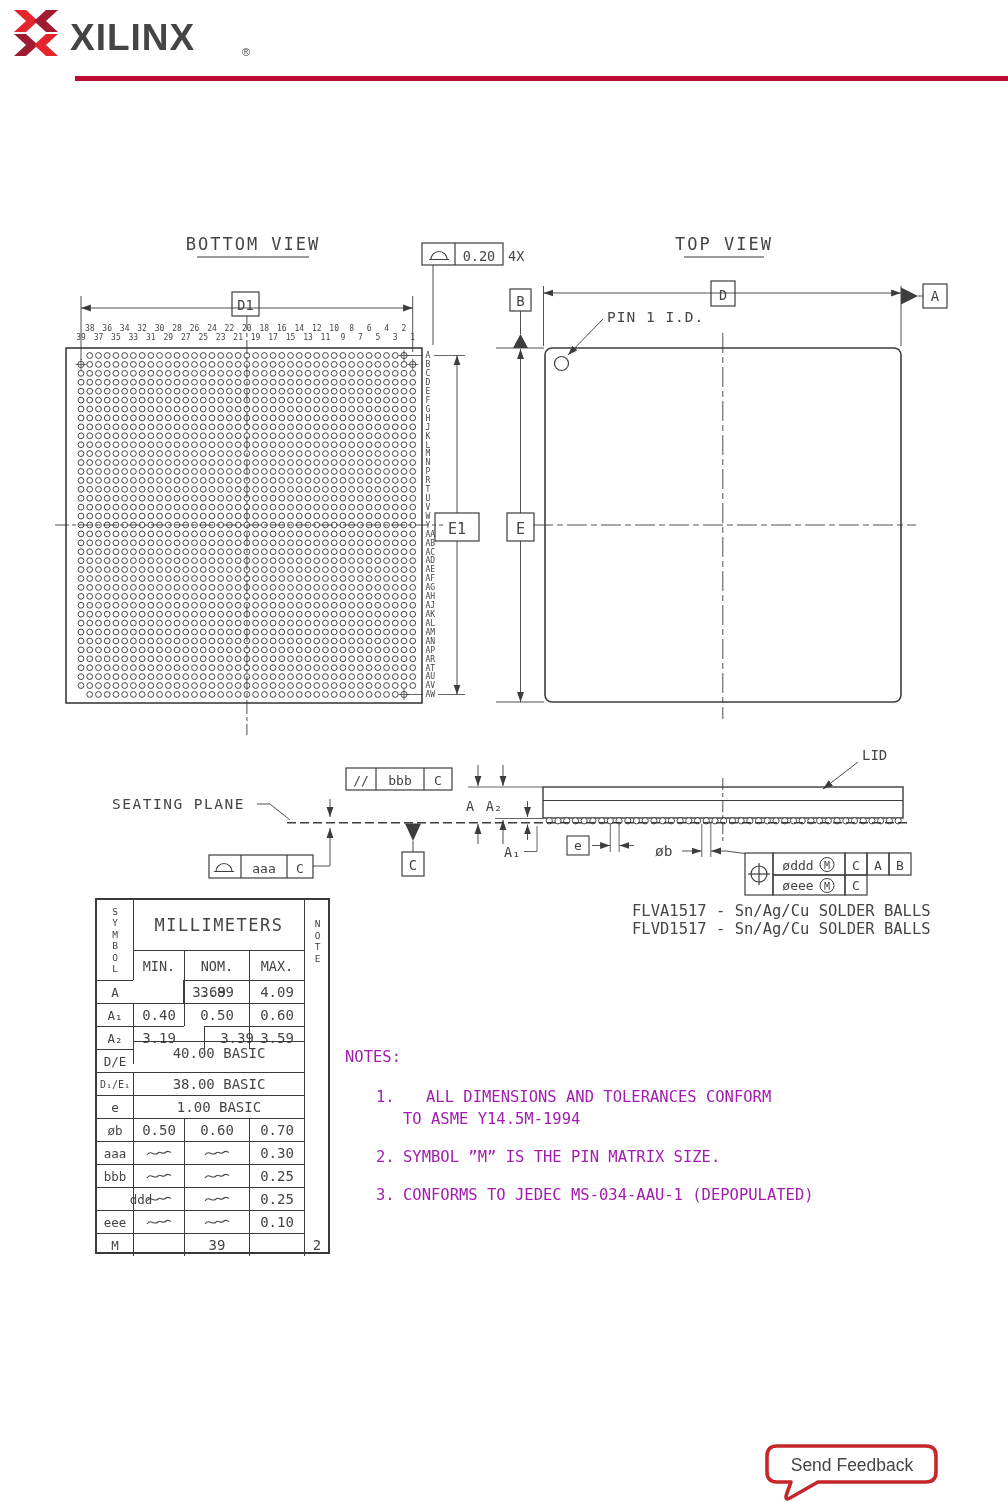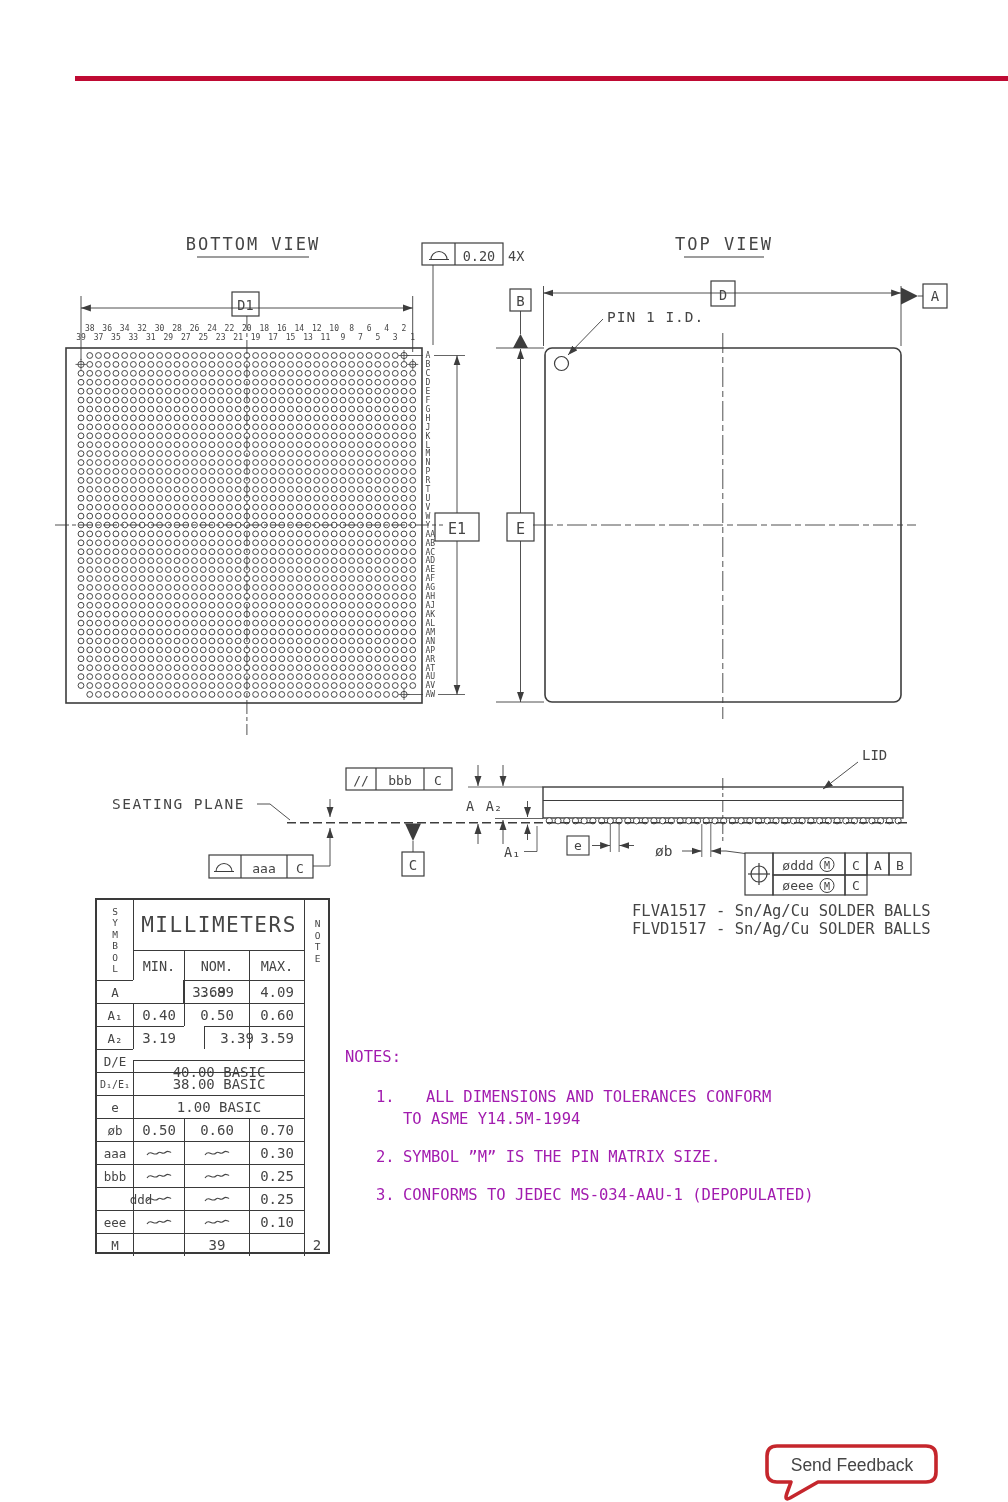--- a/index.html
+++ b/index.html
@@ -23,20 +23,32 @@
   
   #feedback-text{font-family:"Liberation Sans",sans-serif;font-size:17.5px;color:#333;}
   svg text{fill:#454545;font-family:"DejaVu Sans Mono",monospace;}
   svg .ln{stroke:#3d3d3d;fill:none;}
 </style>
 </head>
 <body>
 
 <div id="page">
 
+  <div class="abs" style="left:10px;top:6px;width:420px;height:60px">
+    <svg width="420" height="60">
+      <g transform="translate(2,3) scale(1.0)">
+        <polygon points="2,1 14,1 26,12 14,23 2,23 14,12" fill="#e4252c"></polygon>
+        <polygon points="2,25 14,25 26,36 14,47 2,47 14,36" fill="#9e1b30"></polygon>
+        <polygon points="46,1 34,1 22,12 34,23 46,23 34,12" fill="#9e1b30"></polygon>
+        <polygon points="46,25 34,25 22,36 34,47 46,47 34,36" fill="#e4252c"></polygon>
+      </g>
+      <text id="brand-text" x="60" y="44">XILINX</text>
+      <text id="reg-mark" x="232" y="50">®</text>
+    </svg>
+  </div>
   <div id="red-rule" class="abs" style="left:75px;top:76px;width:933px;"></div>
 
   <svg id="drw" class="abs" style="left:0;top:0" width="1008" height="1502" viewBox="0 0 1008 1502">
     <defs>
       <marker id="arr" viewBox="0 0 10 7" refX="10" refY="3.5" markerWidth="11" markerHeight="8" orient="auto-start-reverse">
           <path d="M0,0 L10,3.5 L0,7 Z" fill="#3d3d3d"></path>
         </marker>
     </defs>
 
     <text x="253" y="250" font-size="17" letter-spacing="2" text-anchor="middle">BOTTOM VIEW</text>
@@ -1843,42 +1855,42 @@
     </g>
   </svg>
 
   <div id="dimtable" class="abs" style="left:95px;top:898px;width:235px;height:356px">
       <div class="tcell noL noT vert" style="left: 0px; top: 0px; width: 36px; height: 80px; font-size: 9.5px;">S
 Y
 M
 B
 O
 L</div>
-      <div class="tcell noT" style="left: 36px; top: 0px; width: 171px; height: 50px; font-size: 21px; letter-spacing: 1.5px; text-align: right;">MILLIMETERS</div>
+      <div class="tcell noT" style="left: 36px; top: 0px; width: 171px; height: 50px; font-size: 17px; letter-spacing: 1.5px; text-align: right;">MILLIMETERS</div>
       <div class="tcell" style="left: 36px; top: 50px; width: 51px; height: 30px; font-size: 13.5px;">MIN.</div>
       <div class="tcell" style="left: 87px; top: 50px; width: 65px; height: 30px; font-size: 13.5px;">NOM.</div>
       <div class="tcell" style="left: 152px; top: 50px; width: 55px; height: 30px; font-size: 13.5px;">MAX.</div>
       <div class="tcell noT vert" style="left: 207px; top: 0px; width: 26px; height: 356px; font-size: 9.5px; align-items: flex-start; padding-top: 18px;">N
 O
 T
 E</div>
       <div class="tcell noL" style="left: 0px; top: 80px; width: 36px; height: 23px; font-size: 12.5px;">A</div>
       <div class="tcell" style="left: 44px; top: 80px; width: 51px; height: 23px; font-size: 14px; margin-left: 42px;">3.69</div>
       <div class="tcell" style="left: 87px; top: 80px; width: 65px; height: 23px; font-size: 14px;">3.89</div>
       <div class="tcell" style="left: 152px; top: 80px; width: 55px; height: 23px; font-size: 14px;">4.09</div>
       <div class="tcell noL" style="left: 0px; top: 103px; width: 36px; height: 23px; font-size: 12.5px;">A₁</div>
       <div class="tcell" style="left: 36px; top: 103px; width: 51px; height: 23px; font-size: 14px;">0.40</div>
       <div class="tcell" style="left: 87px; top: 103px; width: 65px; height: 23px; font-size: 14px;">0.50</div>
       <div class="tcell" style="left: 152px; top: 103px; width: 55px; height: 23px; font-size: 14px;">0.60</div>
       <div class="tcell noL" style="left: 0px; top: 126px; width: 36px; height: 23px; font-size: 12.5px;">A₂</div>
       <div class="tcell" style="left: 36px; top: 126px; width: 51px; height: 23px; font-size: 14px;">3.19</div>
       <div class="tcell" style="left: 87px; top: 126px; width: 65px; height: 23px; font-size: 14px; margin-left: 20px;">3.39</div>
       <div class="tcell" style="left: 152px; top: 126px; width: 55px; height: 23px; font-size: 14px;">3.59</div>
       <div class="tcell noL" style="left: 0px; top: 149px; width: 36px; height: 23px; font-size: 12.5px;">D/E</div>
-      <div class="tcell" style="left: 36px; top: 160px; width: 171px; height: 23px; font-size: 14px;">40.00 BASIC</div>
+      <div class="tcell" style="left: 36px; top: 141px; width: 171px; height: 23px; font-size: 14px;">40.00 BASIC</div>
       <div class="tcell noL" style="left: 0px; top: 172px; width: 36px; height: 23px; font-size: 10px; text-align: right;">D₁/E₁</div>
       <div class="tcell" style="left: 36px; top: 172px; width: 171px; height: 23px; font-size: 14px;">38.00 BASIC</div>
       <div class="tcell noL" style="left: 0px; top: 195px; width: 36px; height: 23px; font-size: 12.5px;">e</div>
       <div class="tcell" style="left: 36px; top: 195px; width: 171px; height: 23px; font-size: 14px;">1.00 BASIC</div>
       <div class="tcell noL" style="left: 0px; top: 218px; width: 36px; height: 23px; font-size: 12.5px;">øb</div>
       <div class="tcell" style="left: 36px; top: 218px; width: 51px; height: 23px; font-size: 14px;">0.50</div>
       <div class="tcell" style="left: 87px; top: 218px; width: 65px; height: 23px; font-size: 14px;">0.60</div>
       <div class="tcell" style="left: 152px; top: 218px; width: 55px; height: 23px; font-size: 14px;">0.70</div>
       <div class="tcell noL" style="left: 0px; top: 241px; width: 36px; height: 23px; font-size: 12.5px;">aaa</div>
       <div class="tcell" style="left: 36px; top: 241px; width: 51px; height: 23px; font-size: 14px;">

